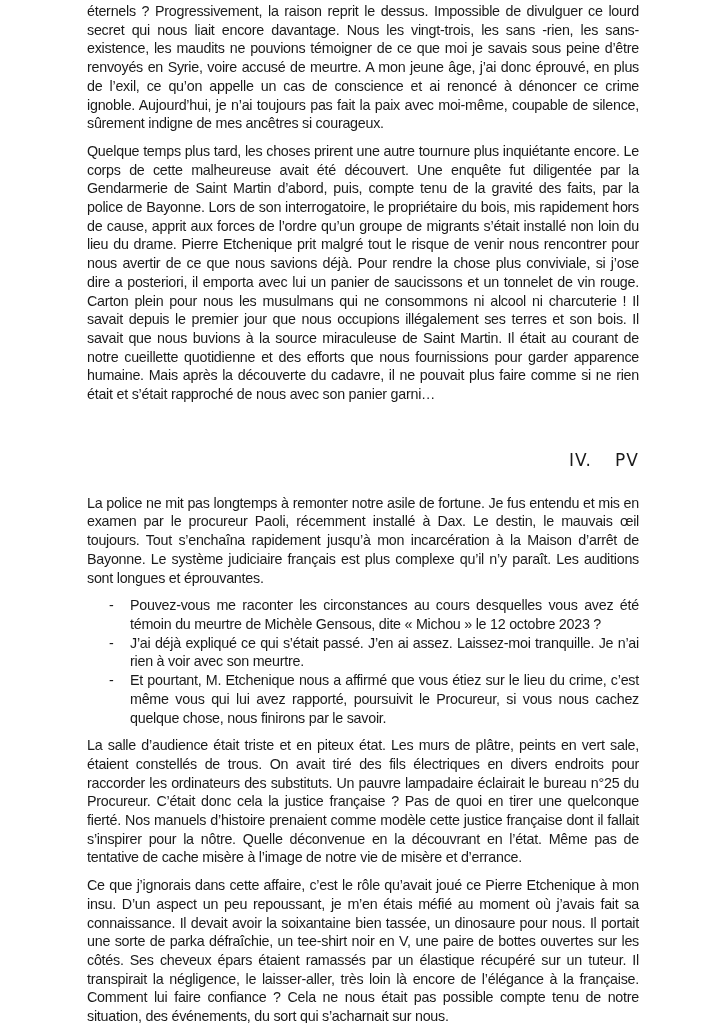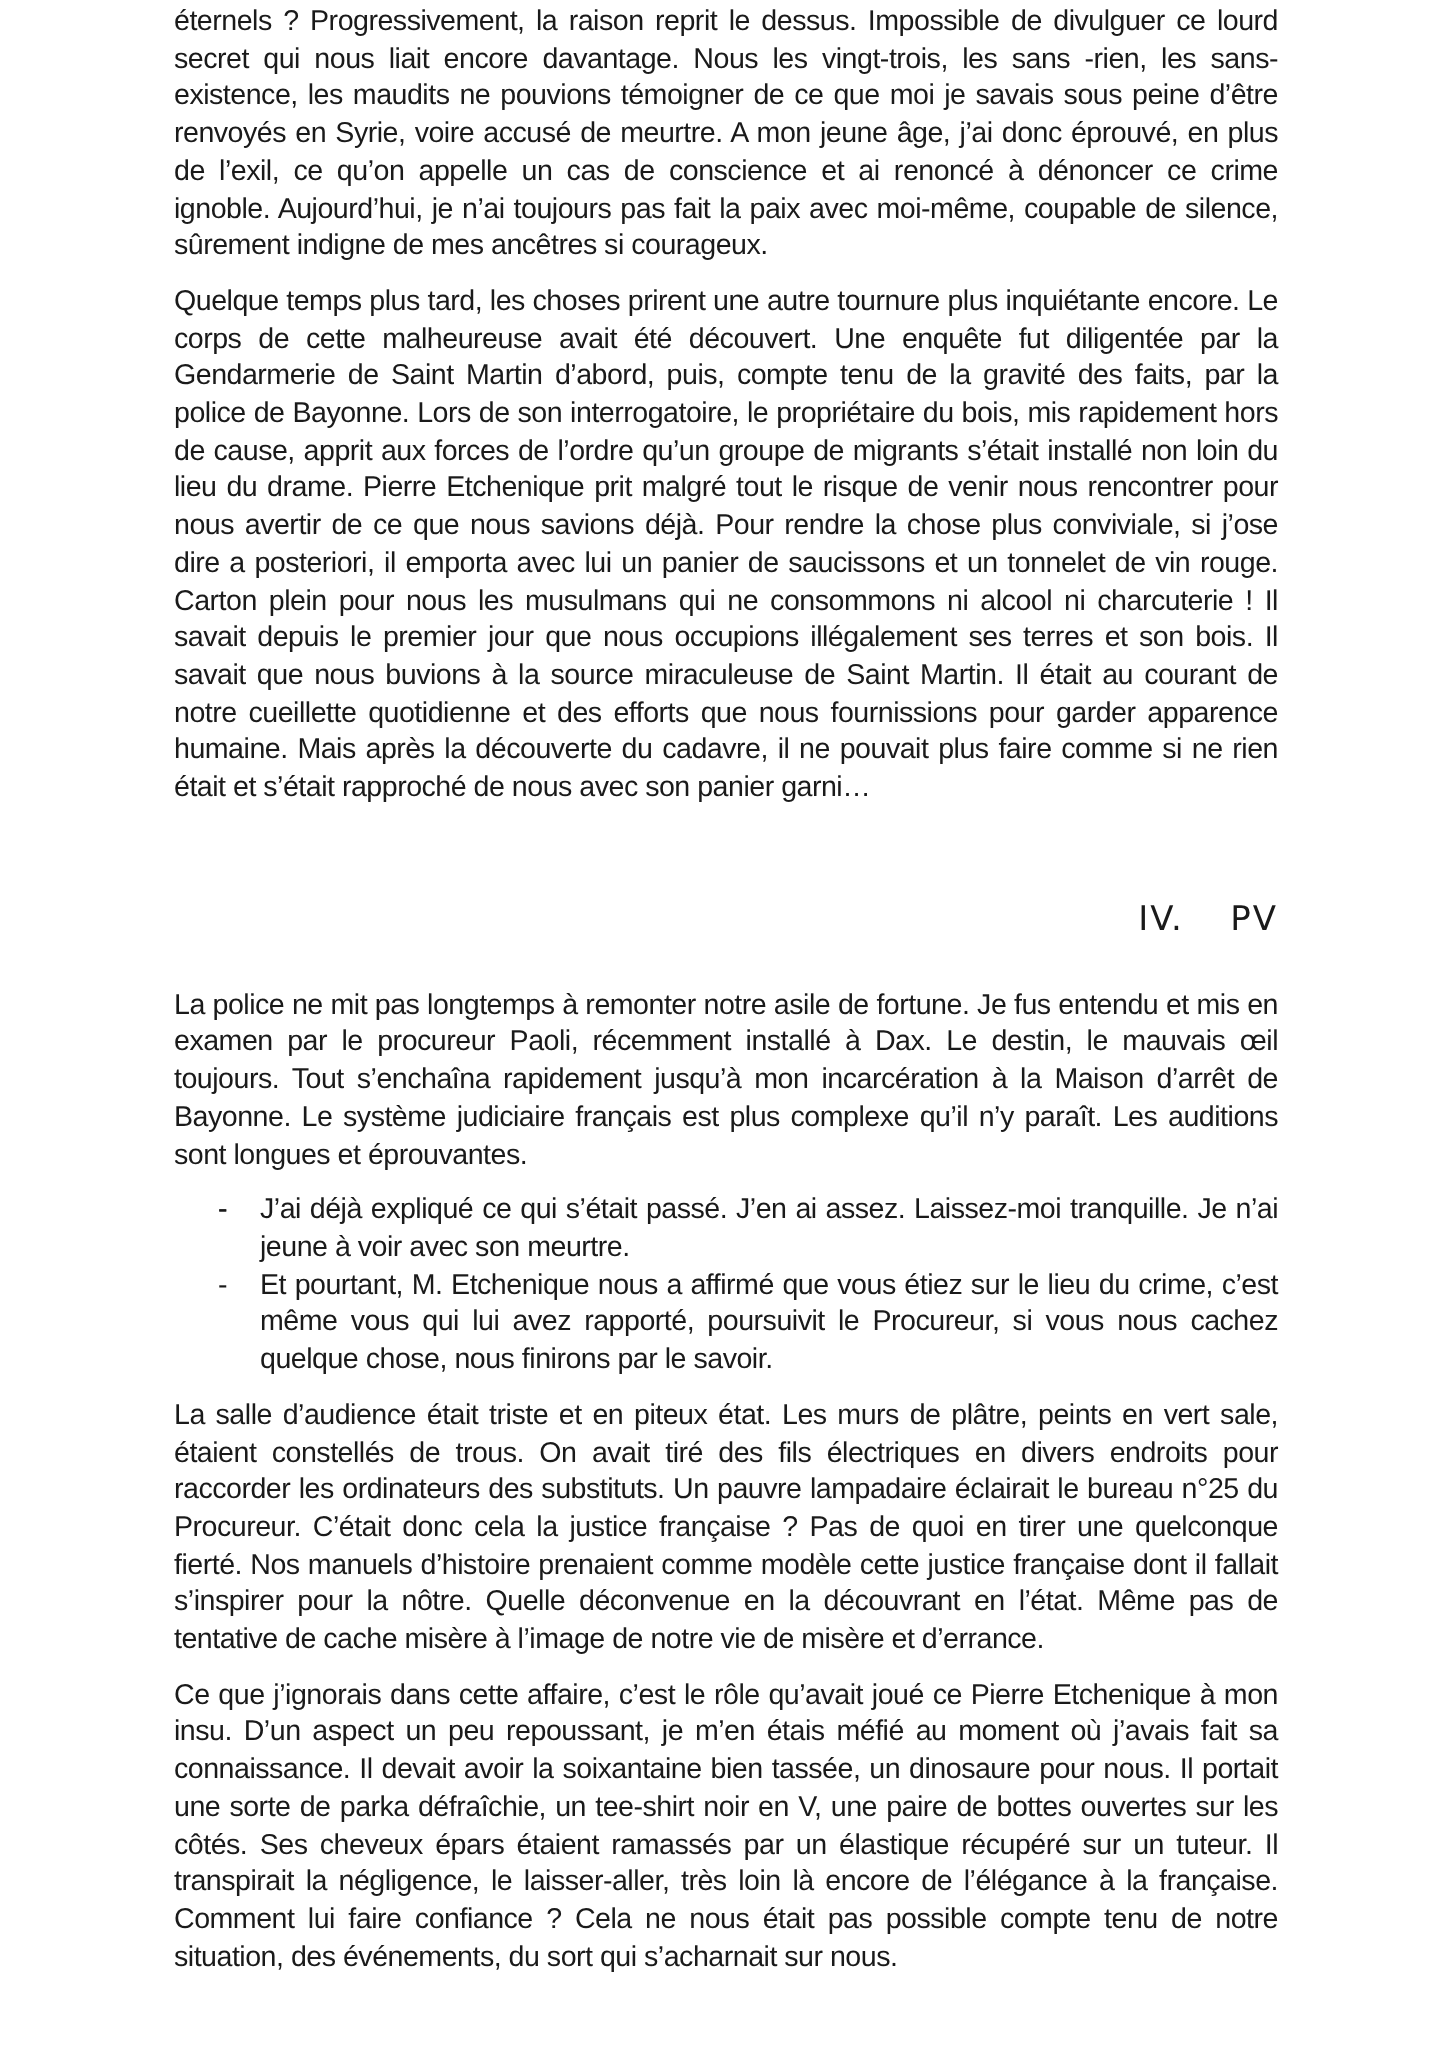--- a/index.html
+++ b/index.html
@@ -36,24 +36,25 @@
     <span class="num">IV.</span>
     <span>PV</span>
   </div>
 
   <p class="para">La police ne mit pas longtemps à remonter notre asile de fortune. Je fus entendu et mis en examen par le procureur Paoli, récemment installé à Dax. Le destin, le mauvais œil toujours. Tout s’enchaîna rapidement jusqu’à mon incarcération à la Maison d’arrêt de Bayonne. Le système judiciaire français est plus complexe qu’il n’y paraît. Les auditions sont longues et éprouvantes.</p>
   <div class="gap"></div>
 
   <ul class="dlist">
     <li class="para">
       <span class="dash">-</span>
+      <span>Pouvez-vous me raconter les circonstances au cours desquelles vous avez été témoin du meurtre de Michèle Gensous, dite « Michou » le   12 octobre 2023 ?</span>
     </li>
     <li class="para">
       <span class="dash">-</span>
-      <span>J’ai déjà expliqué ce qui s’était passé. J’en ai assez. Laissez-moi tranquille. Je n’ai jeune à voir avec son meurtre.</span>
+      <span>J’ai déjà expliqué ce qui s’était passé. J’en ai assez. Laissez-moi tranquille. Je n’ai rien à voir avec son meurtre.</span>
     </li>
     <li class="para">
       <span class="dash">-</span>
       <span>Et pourtant, M. Etchenique nous a affirmé que vous étiez sur le lieu du crime, c’est même vous qui lui avez rapporté, poursuivit le Procureur, si vous nous cachez quelque chose, nous finirons par le savoir.</span>
     </li>
   </ul>
   <div class="gap"></div>
 
   <p class="para">La salle d’audience était triste et en piteux état. Les murs de plâtre, peints en vert sale, étaient constellés de trous. On avait tiré des fils électriques en divers endroits pour raccorder les ordinateurs des substituts. Un pauvre lampadaire éclairait le bureau n°25 du Procureur. C’était donc cela la justice française ? Pas de quoi en tirer une quelconque fierté. Nos manuels d’histoire prenaient comme modèle cette justice française dont il fallait s’inspirer pour la nôtre. Quelle déconvenue en la découvrant en l’état. Même pas de tentative de cache misère à l’image de notre vie de misère et d’errance.</p>
   <div class="gap"></div>

